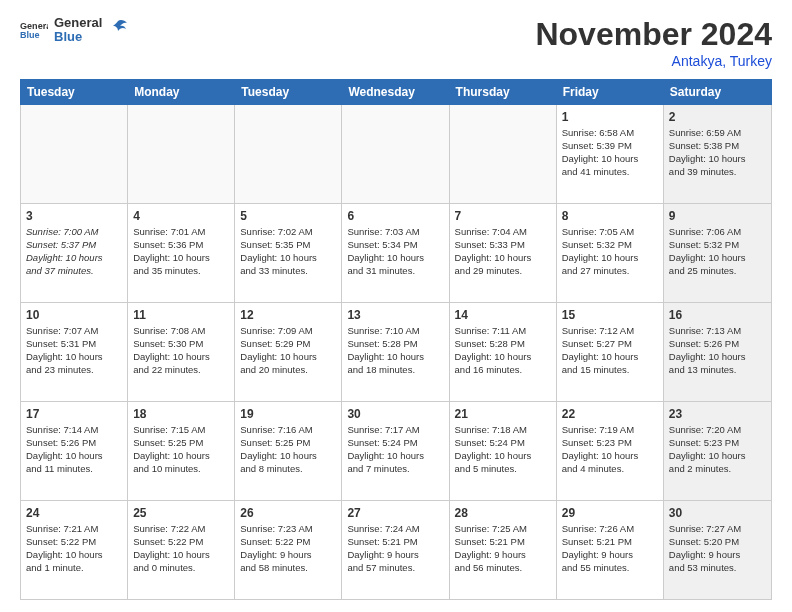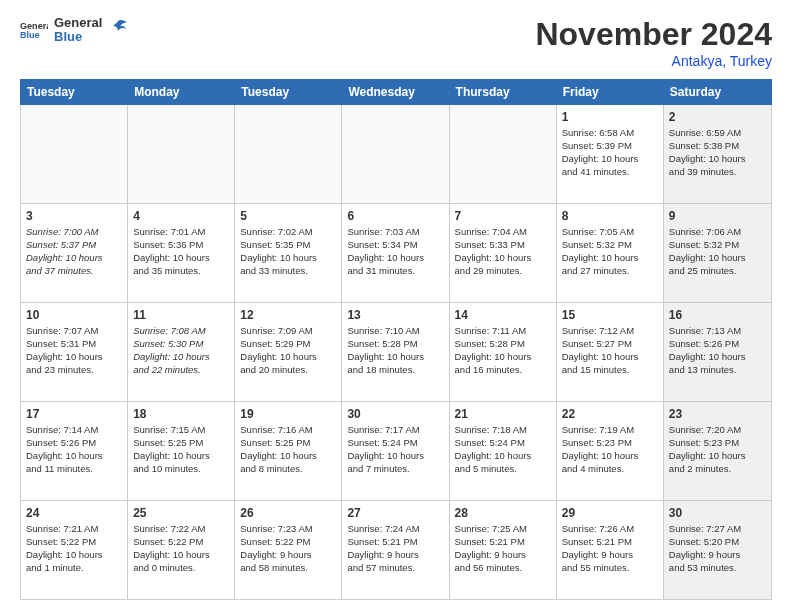--- a/index.html
+++ b/index.html
@@ -186,21 +186,21 @@
           <div class="cal-cell shaded"><span class="day-num">9</span><span style="white-space: pre-line;">Sunrise: 7:06 AM
 Sunset: 5:32 PM
 Daylight: 10 hours
 and 25 minutes.</span></div>
         </div>
         <div class="cal-row">
           <div class="cal-cell"><span class="day-num">10</span><span style="white-space: pre-line;">Sunrise: 7:07 AM
 Sunset: 5:31 PM
 Daylight: 10 hours
 and 23 minutes.</span></div>
-          <div class="cal-cell"><span class="day-num">11</span><span style="white-space: pre-line; font-style: italic;">Sunrise: 7:08 AM
+          <div class="cal-cell"><span class="day-num">11</span><span style="white-space: pre-line;">Sunrise: 7:08 AM
 Sunset: 5:30 PM
 Daylight: 10 hours
 and 22 minutes.</span></div>
           <div class="cal-cell"><span class="day-num">12</span><span style="white-space: pre-line;">Sunrise: 7:09 AM
 Sunset: 5:29 PM
 Daylight: 10 hours
 and 20 minutes.</span></div>
           <div class="cal-cell"><span class="day-num">13</span><span style="white-space: pre-line;">Sunrise: 7:10 AM
 Sunset: 5:28 PM
 Daylight: 10 hours

